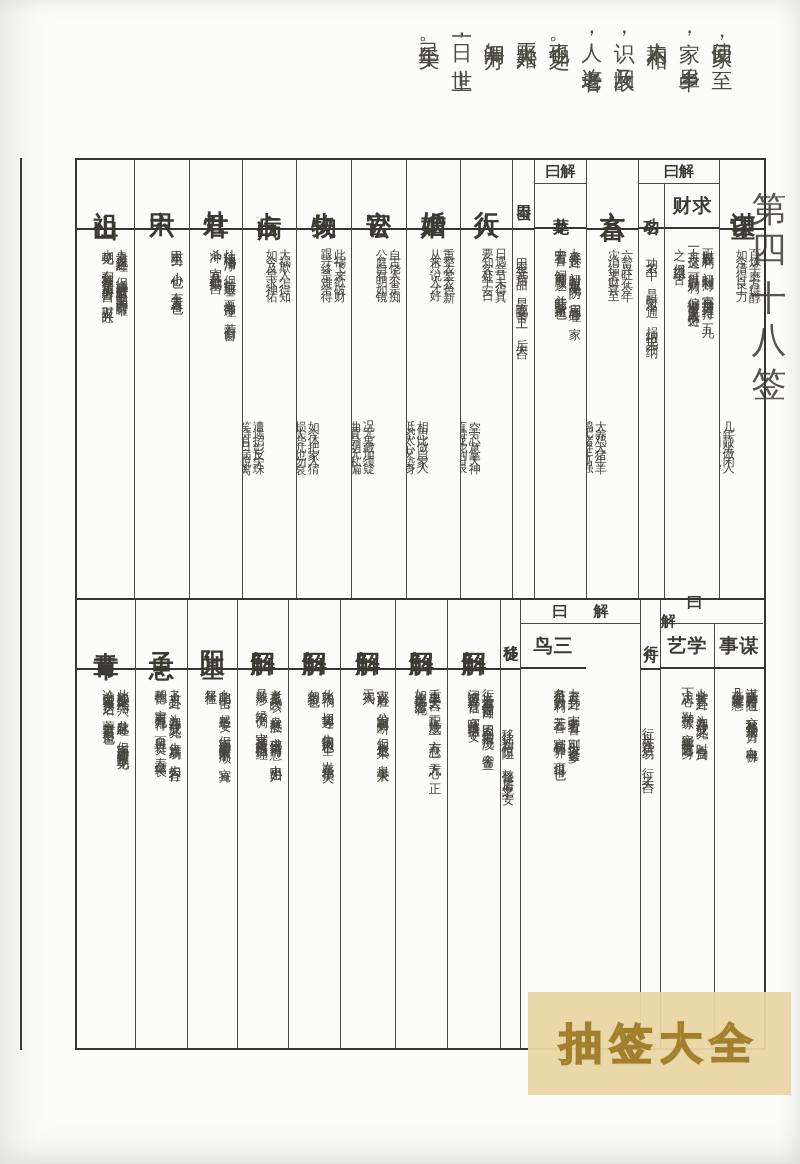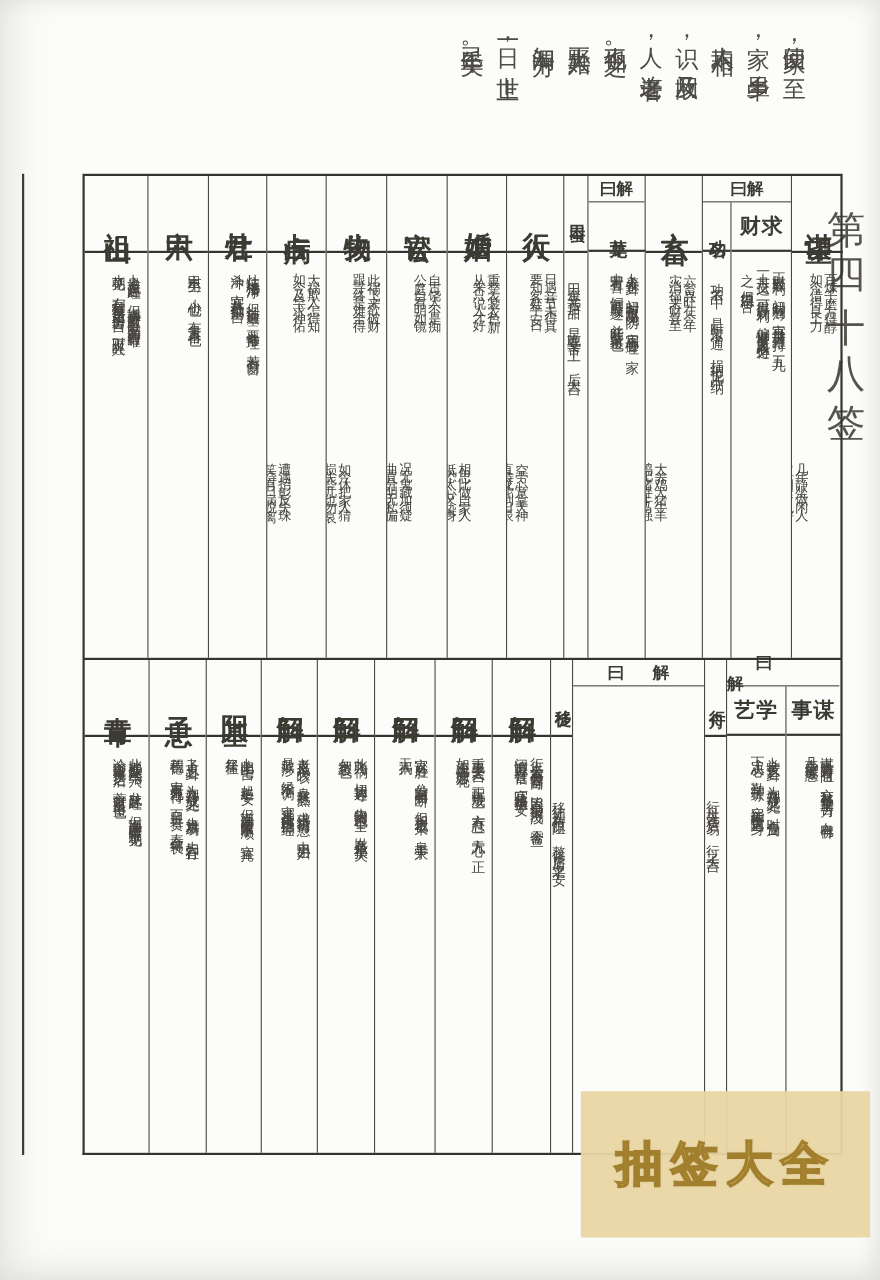--- a/index.html
+++ b/index.html
@@ -46,21 +46,21 @@
   .tblock{display:block;}
   .poem .colbody{font-size:12px;line-height:1.1;}
   .poem .tblock{letter-spacing:7px;}
   .tblock.t2{padding-top:172px;}
   .sec-bot .narrow .colbody{padding-top:48px;}
   .narrow .colbody{letter-spacing:4px;padding-top:18px;}
   
   .pagenum{position:absolute;left:0;top:1058px;width:800px;text-align:center;
            font-size:23px;color:#63625c;font-family:"Liberation Sans",sans-serif;}
   
-  .watermark{position:absolute;left:528px;top:992px;width:263px;height:133px;
+  .watermark{position:absolute;left:528px;top:992px;width:263px;height:103px;
              background:rgba(233,214,164,.95);display:flex;align-items:center;justify-content:center;
              font-size:43px;font-weight:bold;letter-spacing:7px;
              color:#e7c97a;-webkit-text-stroke:1.6px #a17f2c;
              text-shadow:0 0 2px rgba(150,115,35,.6);}
 </style>
 </head>
 <body>
 
 <div class="page">
 
@@ -254,32 +254,39 @@
         </div>
         <div class="col narrow" style="flex: 0 0 20px;">
           <div class="colhead">
             <span class="hv small">移徒</span>
           </div>
           <div class="colbody"><span class="tblock">移徒初有惊阻　整修后居之平安</span></div>
         </div>
         <div class="group" style="flex: 0 0 120px;">
           <div class="group-label wide">曰解</div>
           <div class="group-row">
+            <div class="col" style="flex: 0 0 65px;">
+              <div class="colhead">
+                <span class="hflat">鸟三</span>
+              </div>
+              <div class="colbody"><span class="tblock">卜养三鸟之卦　家中若有喜　则可大投资金多
+冬月可得大财利　若无喜　宜精心饲养　也可得也</span></div>
+            </div>
           </div>
         </div>
         <div class="col narrow" style="flex: 0 0 20px;">
           <div class="colhead">
             <span class="hv small">行舟</span>
           </div>
           <div class="colbody"><span class="tblock">行舟先难后易　行之大吉</span></div>
         </div>
         <div class="group" style="flex: 0 0 103px;">
           <div class="group-label wide">曰解</div>
           <div class="group-row">
-            <div class="col" style="flex: 0 0 53px; font-family: Liberation Mono, monospace;">
+            <div class="col" style="flex: 0 0 53px;">
               <div class="colhead">
                 <span class="hflat">艺学</span>
               </div>
               <div class="colbody"><span class="tblock">卜学技艺之卦　为九转丹成之兆　时今合局
 下定决心　勤学苦练　定能学得技艺随身</span></div>
             </div>
             <div class="col" style="flex: 0 0 50px;">
               <div class="colhead">
                 <span class="hflat">事谋</span>
               </div>

